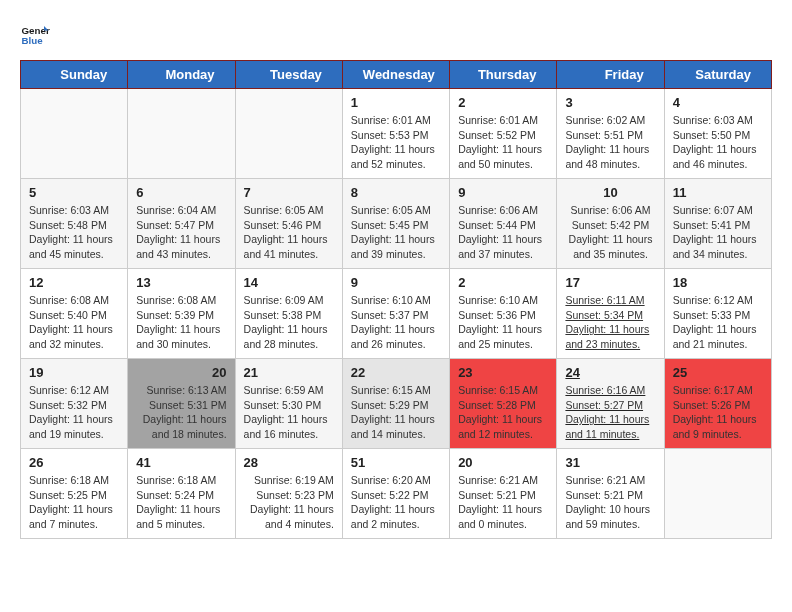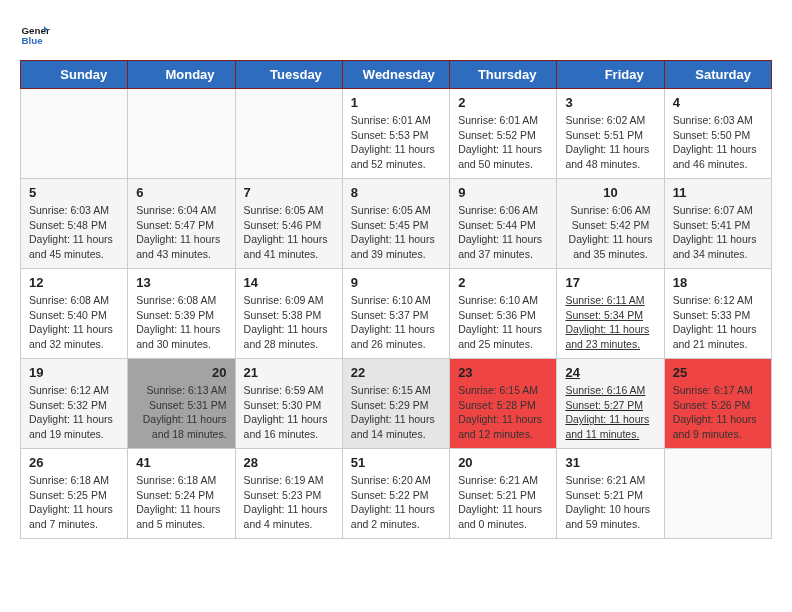--- a/index.html
+++ b/index.html
@@ -305,21 +305,21 @@
         </td>
         <td>
           <span class="day-num">41</span>
           <div class="day-info" style="white-space: pre-line;">Sunrise: 6:18 AM
 Sunset: 5:24 PM
 Daylight: 11 hours
 and 5 minutes.</div>
         </td>
         <td>
           <span class="day-num">28</span>
-          <div class="day-info" style="white-space: pre-line;">Sunrise: 6:19 AM
+          <div class="day-info" style="white-space: pre-line; text-align: right;">Sunrise: 6:19 AM
 Sunset: 5:23 PM
 Daylight: 11 hours
 and 4 minutes.</div>
         </td>
         <td>
           <span class="day-num">51</span>
           <div class="day-info" style="white-space: pre-line;">Sunrise: 6:20 AM
 Sunset: 5:22 PM
 Daylight: 11 hours
 and 2 minutes.</div>

